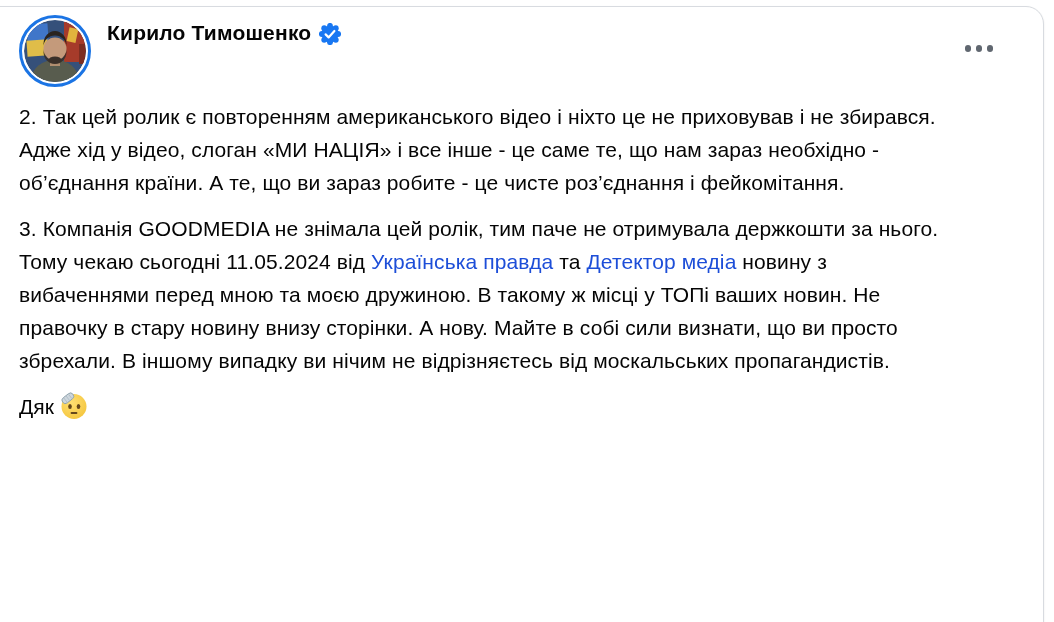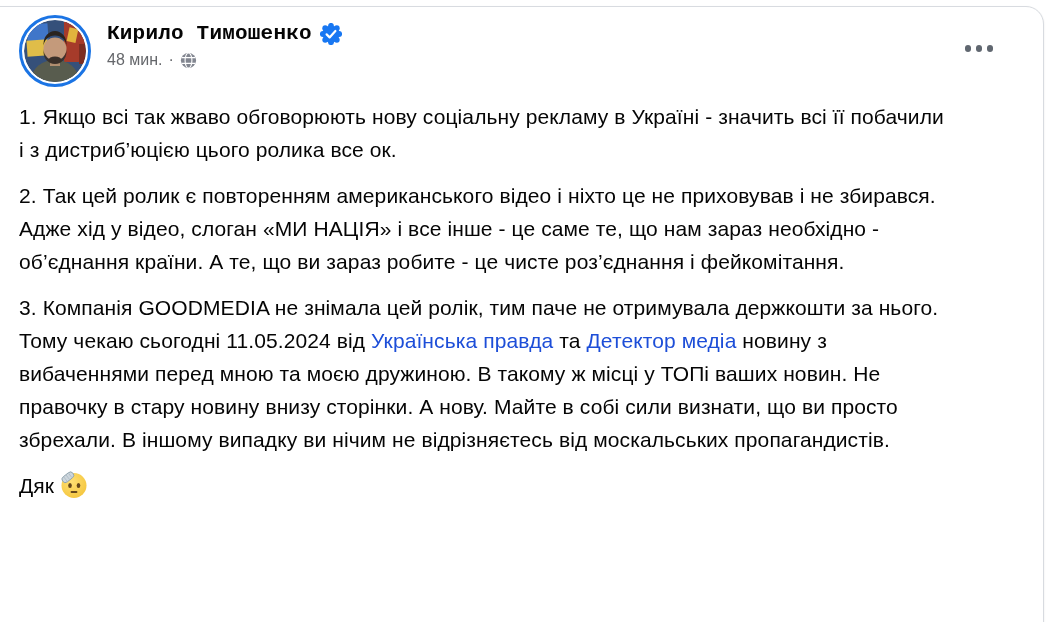--- a/index.html
+++ b/index.html
@@ -35,21 +35,21 @@
     height: 62px;
     border: 3px solid #1b74e4;
     border-radius: 50%;
     padding: 2px;
     background: #ffffff;
     flex: 0 0 auto;
     cursor: pointer;
   }
   .avatar-wrap svg { display: block; border-radius: 50%; }
   .header-meta { margin-left: 16px; margin-top: 6px; }
-  .name-row { display: flex; align-items: center; gap: 8px; font-family: Liberation Mono, monospace; }
+  .name-row { display: flex; align-items: center; gap: 8px; }
   .author-name {
     font-size: 21px;
     font-weight: bold;
     color: #050505;
     text-decoration: none;
     letter-spacing: 0.2px;
   }
   .verified { display: inline-flex; margin-top: 2px; }
   .sub-row {
     margin-top: 6px;
@@ -138,50 +138,30 @@
               <circle cx="19.2" cy="11" r="2.9"></circle>
               <circle cx="5.2" cy="5.2" r="2.9"></circle>
               <circle cx="16.8" cy="5.2" r="2.9"></circle>
               <circle cx="5.2" cy="16.8" r="2.9"></circle>
               <circle cx="16.8" cy="16.8" r="2.9"></circle>
             </g>
             <path d="M6.6 11.4 l3 3 l5.8 -6.4" fill="none" stroke="#ffffff" stroke-width="2.2" stroke-linecap="round" stroke-linejoin="round"></path>
           </svg>
         </span>
       </div>
-      <div class="sub-row">
-        <a class="timestamp">48 мин.</a>
-        <span class="dot-sep">·</span>
-        <span class="globe">
-          <svg width="17" height="17" viewBox="0 0 17 17">
-            <defs>
-                <clipPath id="gclip">
-                  <circle cx="8.5" cy="8.5" r="7.6"></circle>
-                </clipPath>
-              </defs>
-            <circle cx="8.5" cy="8.5" r="7.6" fill="#828690"></circle>
-            <g clip-path="url(#gclip)" stroke="#ffffff" stroke-width="1.1" fill="none">
-              <ellipse cx="8.5" cy="8.5" rx="3.4" ry="7.6"></ellipse>
-              <line x1="0" y1="5.6" x2="17" y2="5.6"></line>
-              <line x1="0" y1="11.4" x2="17" y2="11.4"></line>
-            </g>
-          </svg>
-        </span>
-      </div>
     </div>
 
     <div class="options">
       <i></i>
         <i></i>
         <i></i>
     </div>
   </div>
 
   <div class="post-body">
-    <p><span>1. Якщо всі так жваво обговорюють нову соціальну рекламу в Україні - значить всі її побачили і з дистриб’юцією цього ролика все ок.</span></p>
 
     <p><span>2. Так цей ролик є повторенням американського відео і ніхто це не приховував і не збирався. Адже хід у відео, слоган «МИ НАЦІЯ» і все інше - це саме те, що нам зараз необхідно - об’єднання країни. А те, що ви зараз робите - це чисте роз’єднання і фейкомітання.</span></p>
 
     <p><span>3. Компанія GOODMEDIA не знімала цей ролік, тим паче не отримувала держкошти за нього. Тому чекаю сьогодні 11.05.2024 від </span><a href="#" class="entity-link">Українська правда</a><span> та </span><a href="#" class="entity-link">Детектор медіа</a><span> новину з вибаченнями перед мною та моєю дружиною. В такому ж місці у ТОПі ваших новин. Не правочку в стару новину внизу сторінки. А нову. Майте в собі сили визнати, що ви просто збрехали. В іншому випадку ви нічим не відрізняєтесь від москальських пропагандистів.</span></p>
 
     <p><span>Дяк</span><span class="emoji">
       <svg width="30" height="30" viewBox="0 0 30 30">
         <defs>
           <radialGradient id="face" cx="0.4" cy="0.35" r="0.8">
             <stop offset="0%" stop-color="#ffe073"></stop>

